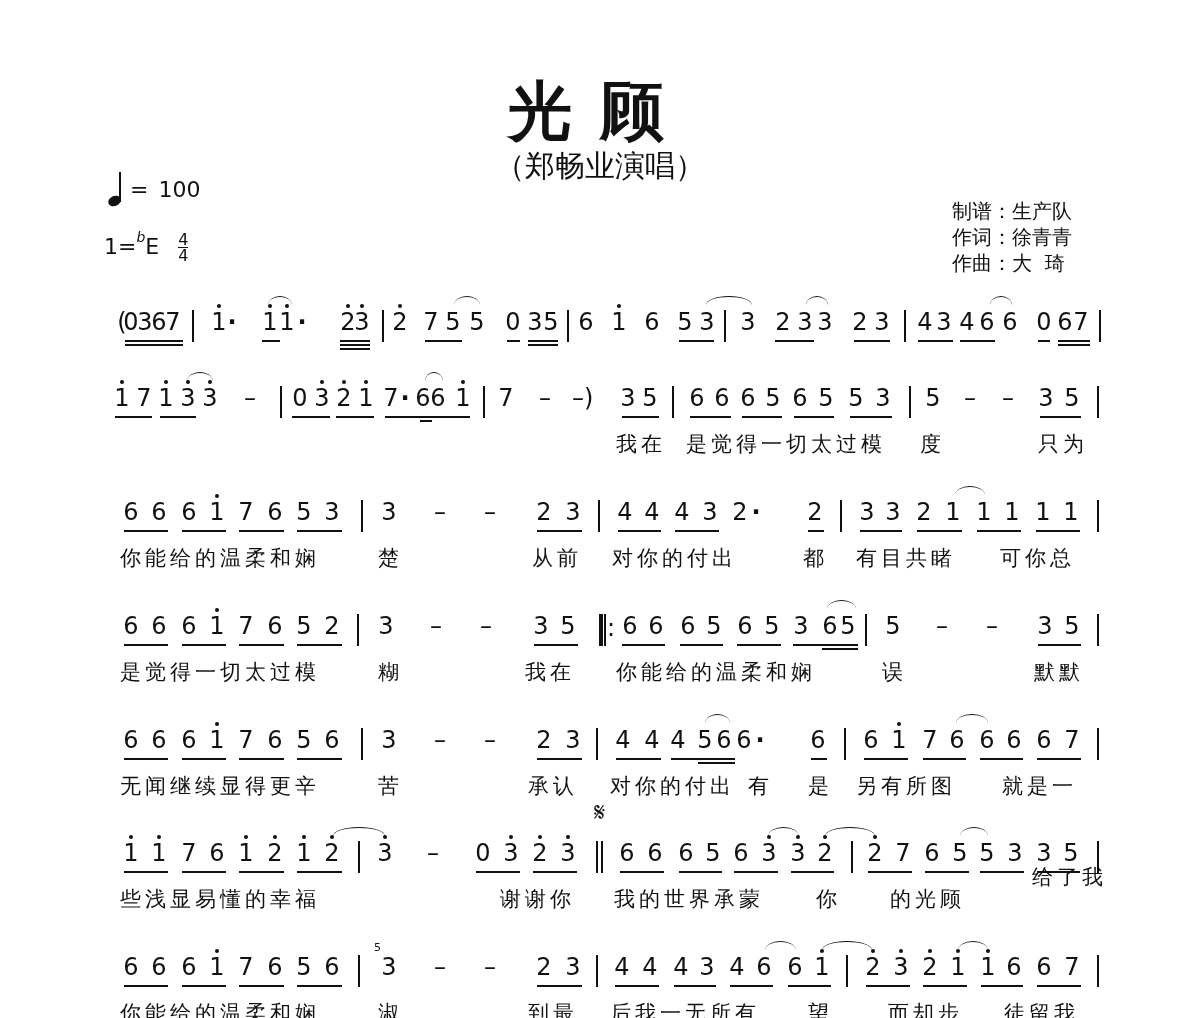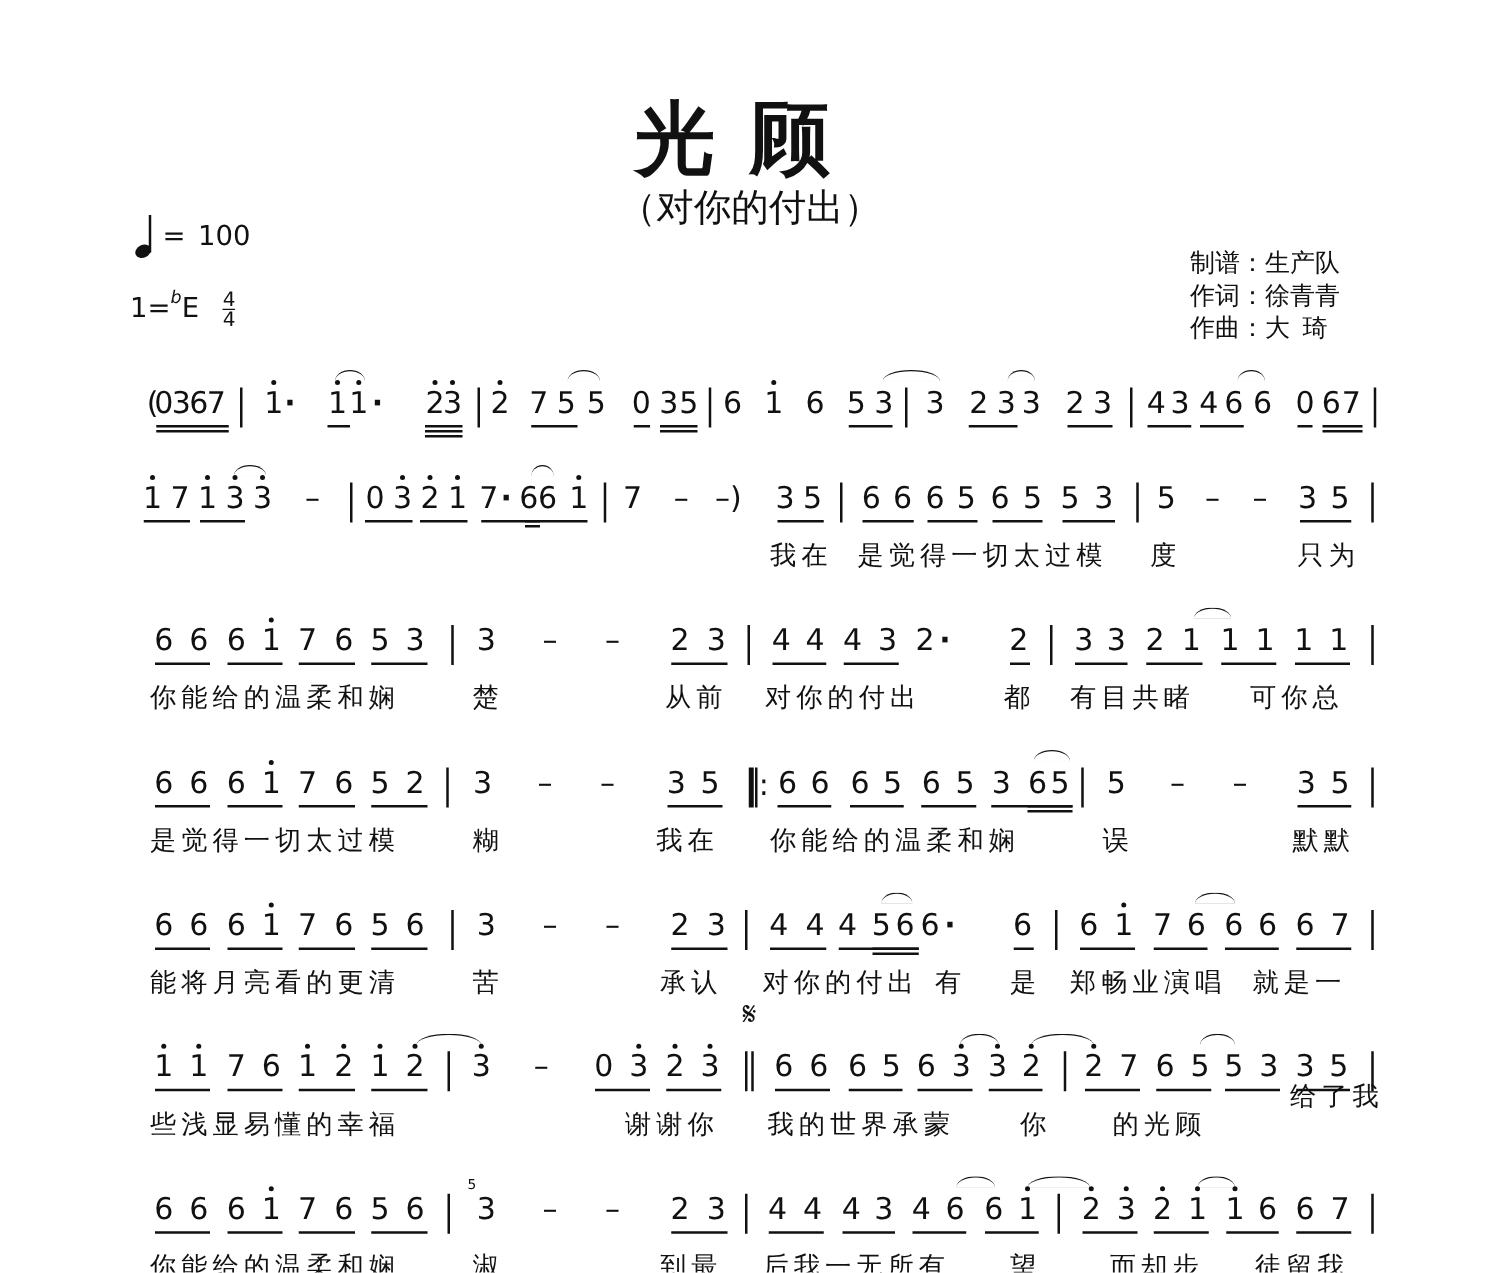--- a/index.html
+++ b/index.html
@@ -10,32 +10,32 @@
   .subtitle { left:0; width:1200px; top:146px; text-align:center; font-size:30px; }
   .tempo { left:108px; top:172px; font-size:22px; display:flex; align-items:center; gap:10px; }
   .note-glyph { width:12px; height:34px; position:relative; }
   .note-glyph .head { position:absolute; left:0; bottom:0; width:13px; height:10px; background:#111; border-radius:50%; transform:rotate(-25deg); }
   .note-glyph .stem { position:absolute; left:11px; bottom:4px; width:2px; height:30px; background:#111; }
   .key { left:104px; top:232px; font-size:22px; }
   .key .flat { position:relative; top:-12px; font-size:14px; font-style:italic; }
   .frac { display:inline-flex; flex-direction:column; align-items:center; font-size:16px; line-height:15px; margin-left:12px; vertical-align:middle; }
   .frac span:first-child { border-bottom:1.5px solid #111; }
   .credits { left:952px; top:198px; font-size:20px; line-height:26px; }
-  .credits div { white-space:pre;font-family:Liberation Serif, serif; }
+  .credits div { white-space:pre; }
   .tok { position:absolute; font-size:24px; text-align:center; white-space:nowrap; }
   .ul1 { position:absolute; height:1.5px; background:#111; }
   .bar { position:absolute; width:1.5px; background:#111; }
   .lyr { position:absolute; font-size:21px; white-space:nowrap; letter-spacing:4px; }
   .slur { position:absolute; border-top:1.5px solid #111; border-radius:50% 50% 0 0 / 100% 100% 0 0; height:8px; }
 </style>
 </head>
 <body>
 
 <div class="abs title">光顾</div>
-<div class="abs subtitle">（对你的付出）</div>
+<div class="abs subtitle">（郑畅业演唱）</div>
 
 <div class="abs tempo">
   <span class="note-glyph">
       <span class="head"></span>
       <span class="stem"></span>
     </span>
   <span>=</span>
   <span>100</span>
 </div>
 
@@ -343,27 +343,27 @@
     <div class="ul1" style="left: 671px; width: 64px; top: 758px;"></div>
     <div class="ul1" style="left: 698px; width: 37px; top: 758px;"></div>
     <div class="ul1" style="left: 698px; width: 37px; top: 762px;"></div>
     <div class="ul1" style="left: 811px; width: 16px; top: 758px;"></div>
     <div class="ul1" style="left: 864px; width: 44px; top: 758px;"></div>
     <div class="ul1" style="left: 923px; width: 43px; top: 758px;"></div>
     <div class="ul1" style="left: 980px; width: 43px; top: 758px;"></div>
     <div class="ul1" style="left: 1037px; width: 44px; top: 758px;"></div>
     <div class="slur" style="left: 705px; width: 25px; top: 714px;"></div>
     <div class="slur" style="left: 956px; width: 32px; top: 714px;"></div>
-    <div class="lyr" style="left: 120px; top: 772px;">能将月亮看的更清</div>
+    <div class="lyr" style="left: 120px; top: 772px;">无闻继续显得更辛</div>
     <div class="lyr" style="left: 378px; top: 772px;">苦</div>
     <div class="lyr" style="left: 528px; top: 772px;">承认</div>
     <div class="lyr" style="left: 610px; top: 772px;">对你的付出</div>
     <div class="lyr" style="left: 748px; top: 772px;">有</div>
     <div class="lyr" style="left: 808px; top: 772px;">是</div>
-    <div class="lyr" style="left: 856px; top: 772px;">郑畅业演唱</div>
+    <div class="lyr" style="left: 856px; top: 772px;">另有所图</div>
     <div class="lyr" style="left: 1002px; top: 772px;">就是一</div>
     <div class="tok" style="left: 123px; top: 839px; width: 16px;">1</div>
     <div class="tok" style="left: 151px; top: 839px; width: 16px;">1</div>
     <div class="tok" style="left: 181px; top: 839px; width: 16px;">7</div>
     <div class="tok" style="left: 209px; top: 839px; width: 16px;">6</div>
     <div class="tok" style="left: 238px; top: 839px; width: 16px;">1</div>
     <div class="tok" style="left: 267px; top: 839px; width: 16px;">2</div>
     <div class="tok" style="left: 296px; top: 839px; width: 16px;">1</div>
     <div class="tok" style="left: 324px; top: 839px; width: 16px;">2</div>
     <div class="bar" style="left: 358px; top: 841px; height: 32px;"></div>

